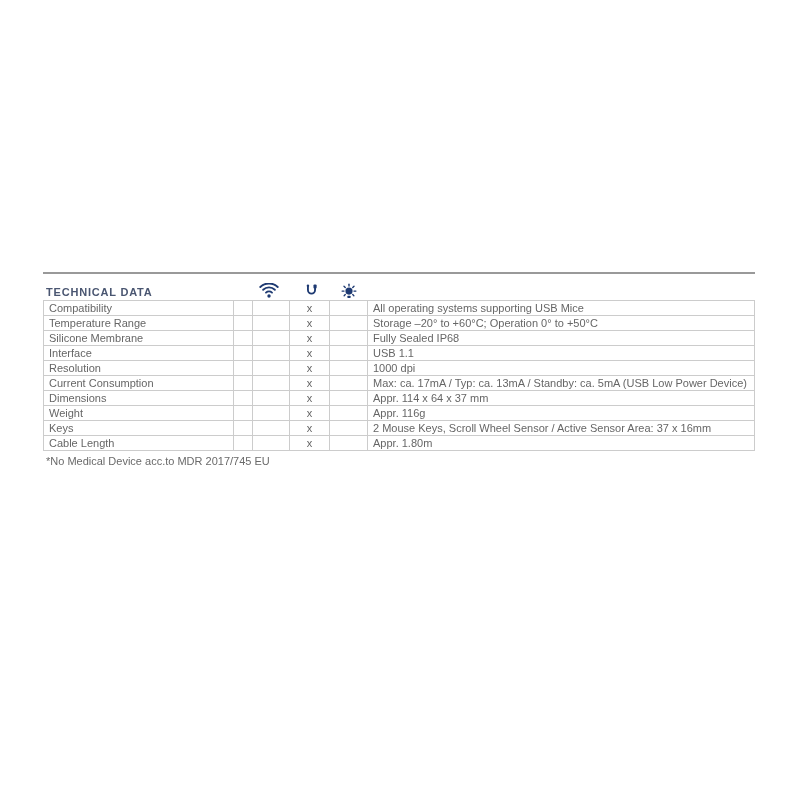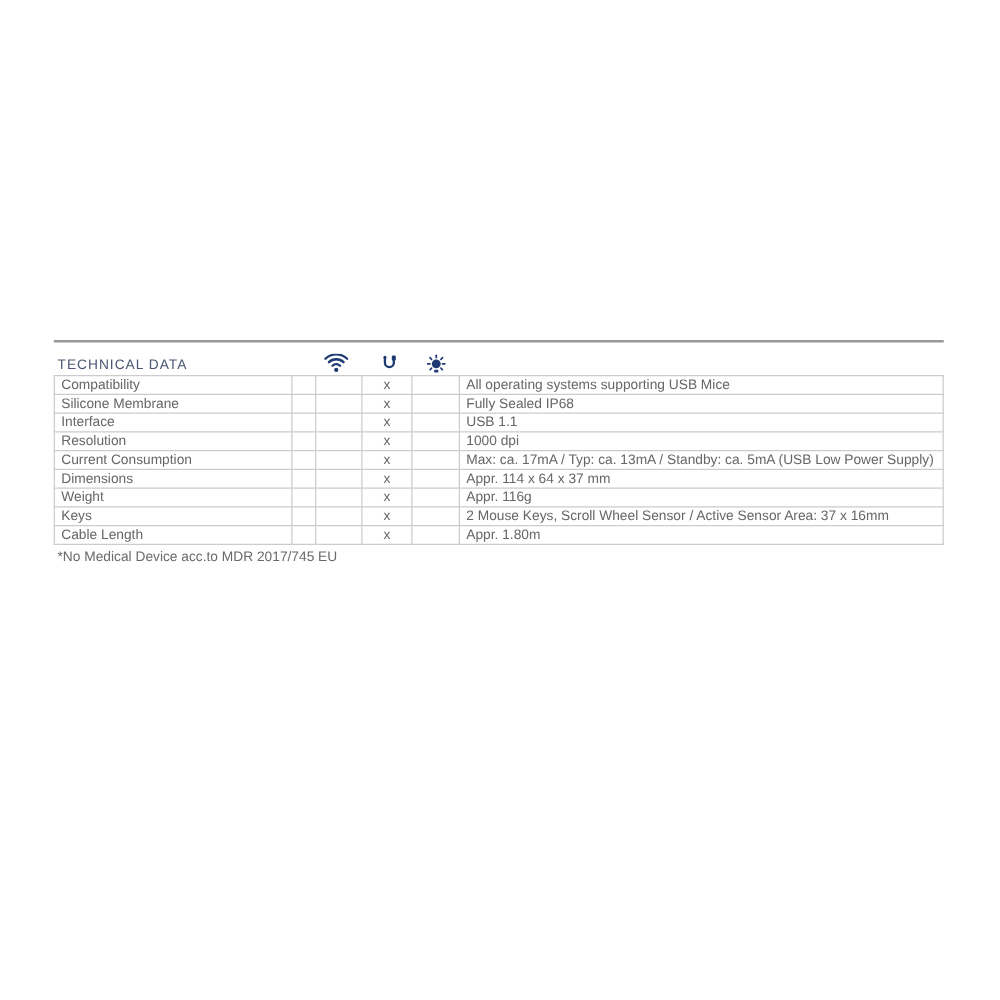--- a/index.html
+++ b/index.html
@@ -26,21 +26,21 @@
     height: 28px;
     border-top: 2px solid var(--rule);
   }
   .section-title {
     position: absolute;
     left: 3px;
     top: 12px;
     font-size: 11px;
     letter-spacing: 0.8px;
     color: var(--heading);
-    font-weight: 400;
+    font-weight: 700;
   }
   .hdr-icon {
     position: absolute;
     top: 8px;
     width: 24px;
     height: 18px;
     display: flex;
     align-items: center;
     justify-content: center;
   }
@@ -135,20 +135,28 @@
     <tbody id="spec-tbody">
         <tr>
     <td class="c-name">Compatibility</td>
     <td class="c-mark"></td>
     <td class="c-mark"></td>
     <td class="c-mark">x</td>
     <td class="c-mark"></td>
     <td class="c-value">All operating systems supporting USB Mice</td>
   </tr>
         <tr>
+    <td class="c-name">Temperature Range</td>
+    <td class="c-mark"></td>
+    <td class="c-mark"></td>
+    <td class="c-mark">x</td>
+    <td class="c-mark"></td>
+    <td class="c-value">Storage –20° to +60°C; Operation 0° to +50°C</td>
+  </tr>
+        <tr>
     <td class="c-name">Silicone Membrane</td>
     <td class="c-mark"></td>
     <td class="c-mark"></td>
     <td class="c-mark">x</td>
     <td class="c-mark"></td>
     <td class="c-value">Fully Sealed IP68</td>
   </tr>
         <tr>
     <td class="c-name">Interface</td>
     <td class="c-mark"></td>
@@ -164,21 +172,21 @@
     <td class="c-mark">x</td>
     <td class="c-mark"></td>
     <td class="c-value">1000 dpi</td>
   </tr>
         <tr>
     <td class="c-name">Current Consumption</td>
     <td class="c-mark"></td>
     <td class="c-mark"></td>
     <td class="c-mark">x</td>
     <td class="c-mark"></td>
-    <td class="c-value">Max: ca. 17mA / Typ: ca. 13mA / Standby: ca. 5mA (USB Low  Power Supply)</td>
+    <td class="c-value">Max: ca. 17mA / Typ: ca. 13mA / Standby: ca. 5mA (USB Low  Power Device)</td>
   </tr>
         <tr>
     <td class="c-name">Dimensions</td>
     <td class="c-mark"></td>
     <td class="c-mark"></td>
     <td class="c-mark">x</td>
     <td class="c-mark"></td>
     <td class="c-value">Appr. 114 x 64 x 37 mm</td>
   </tr>
         <tr>

